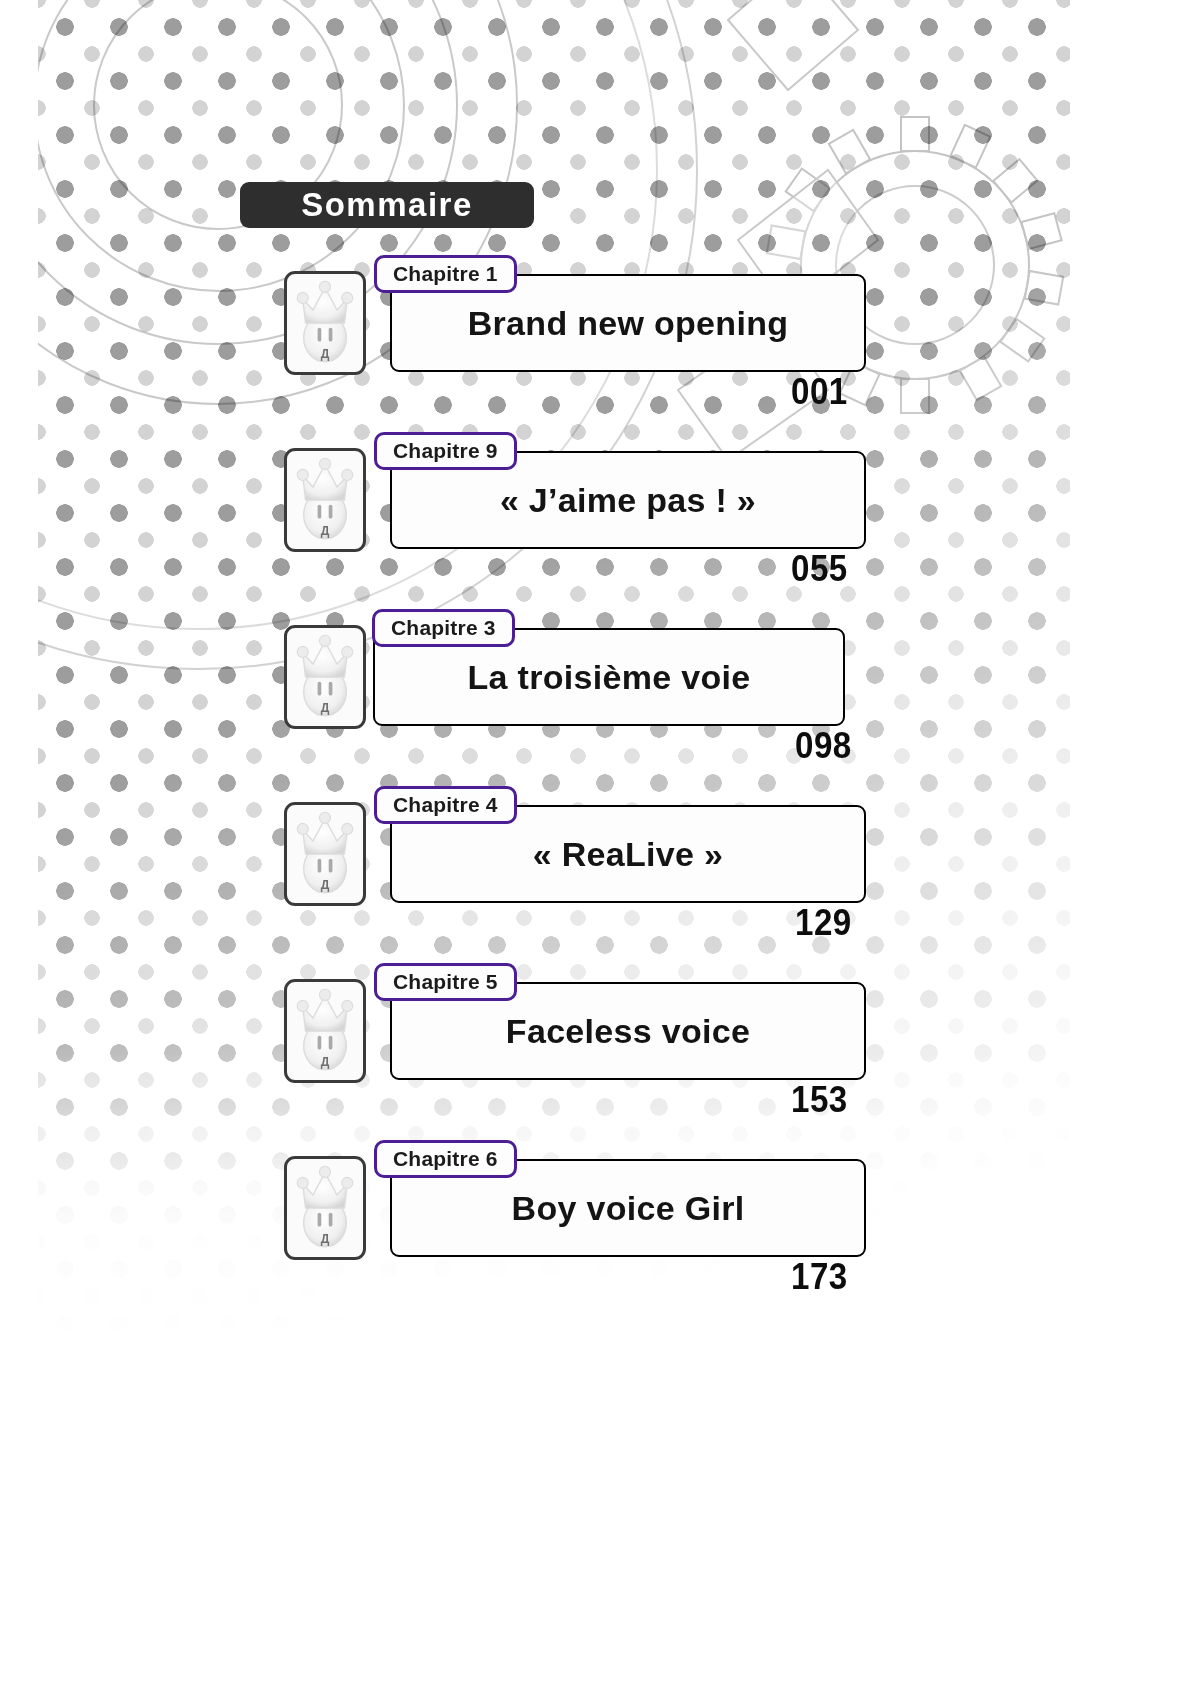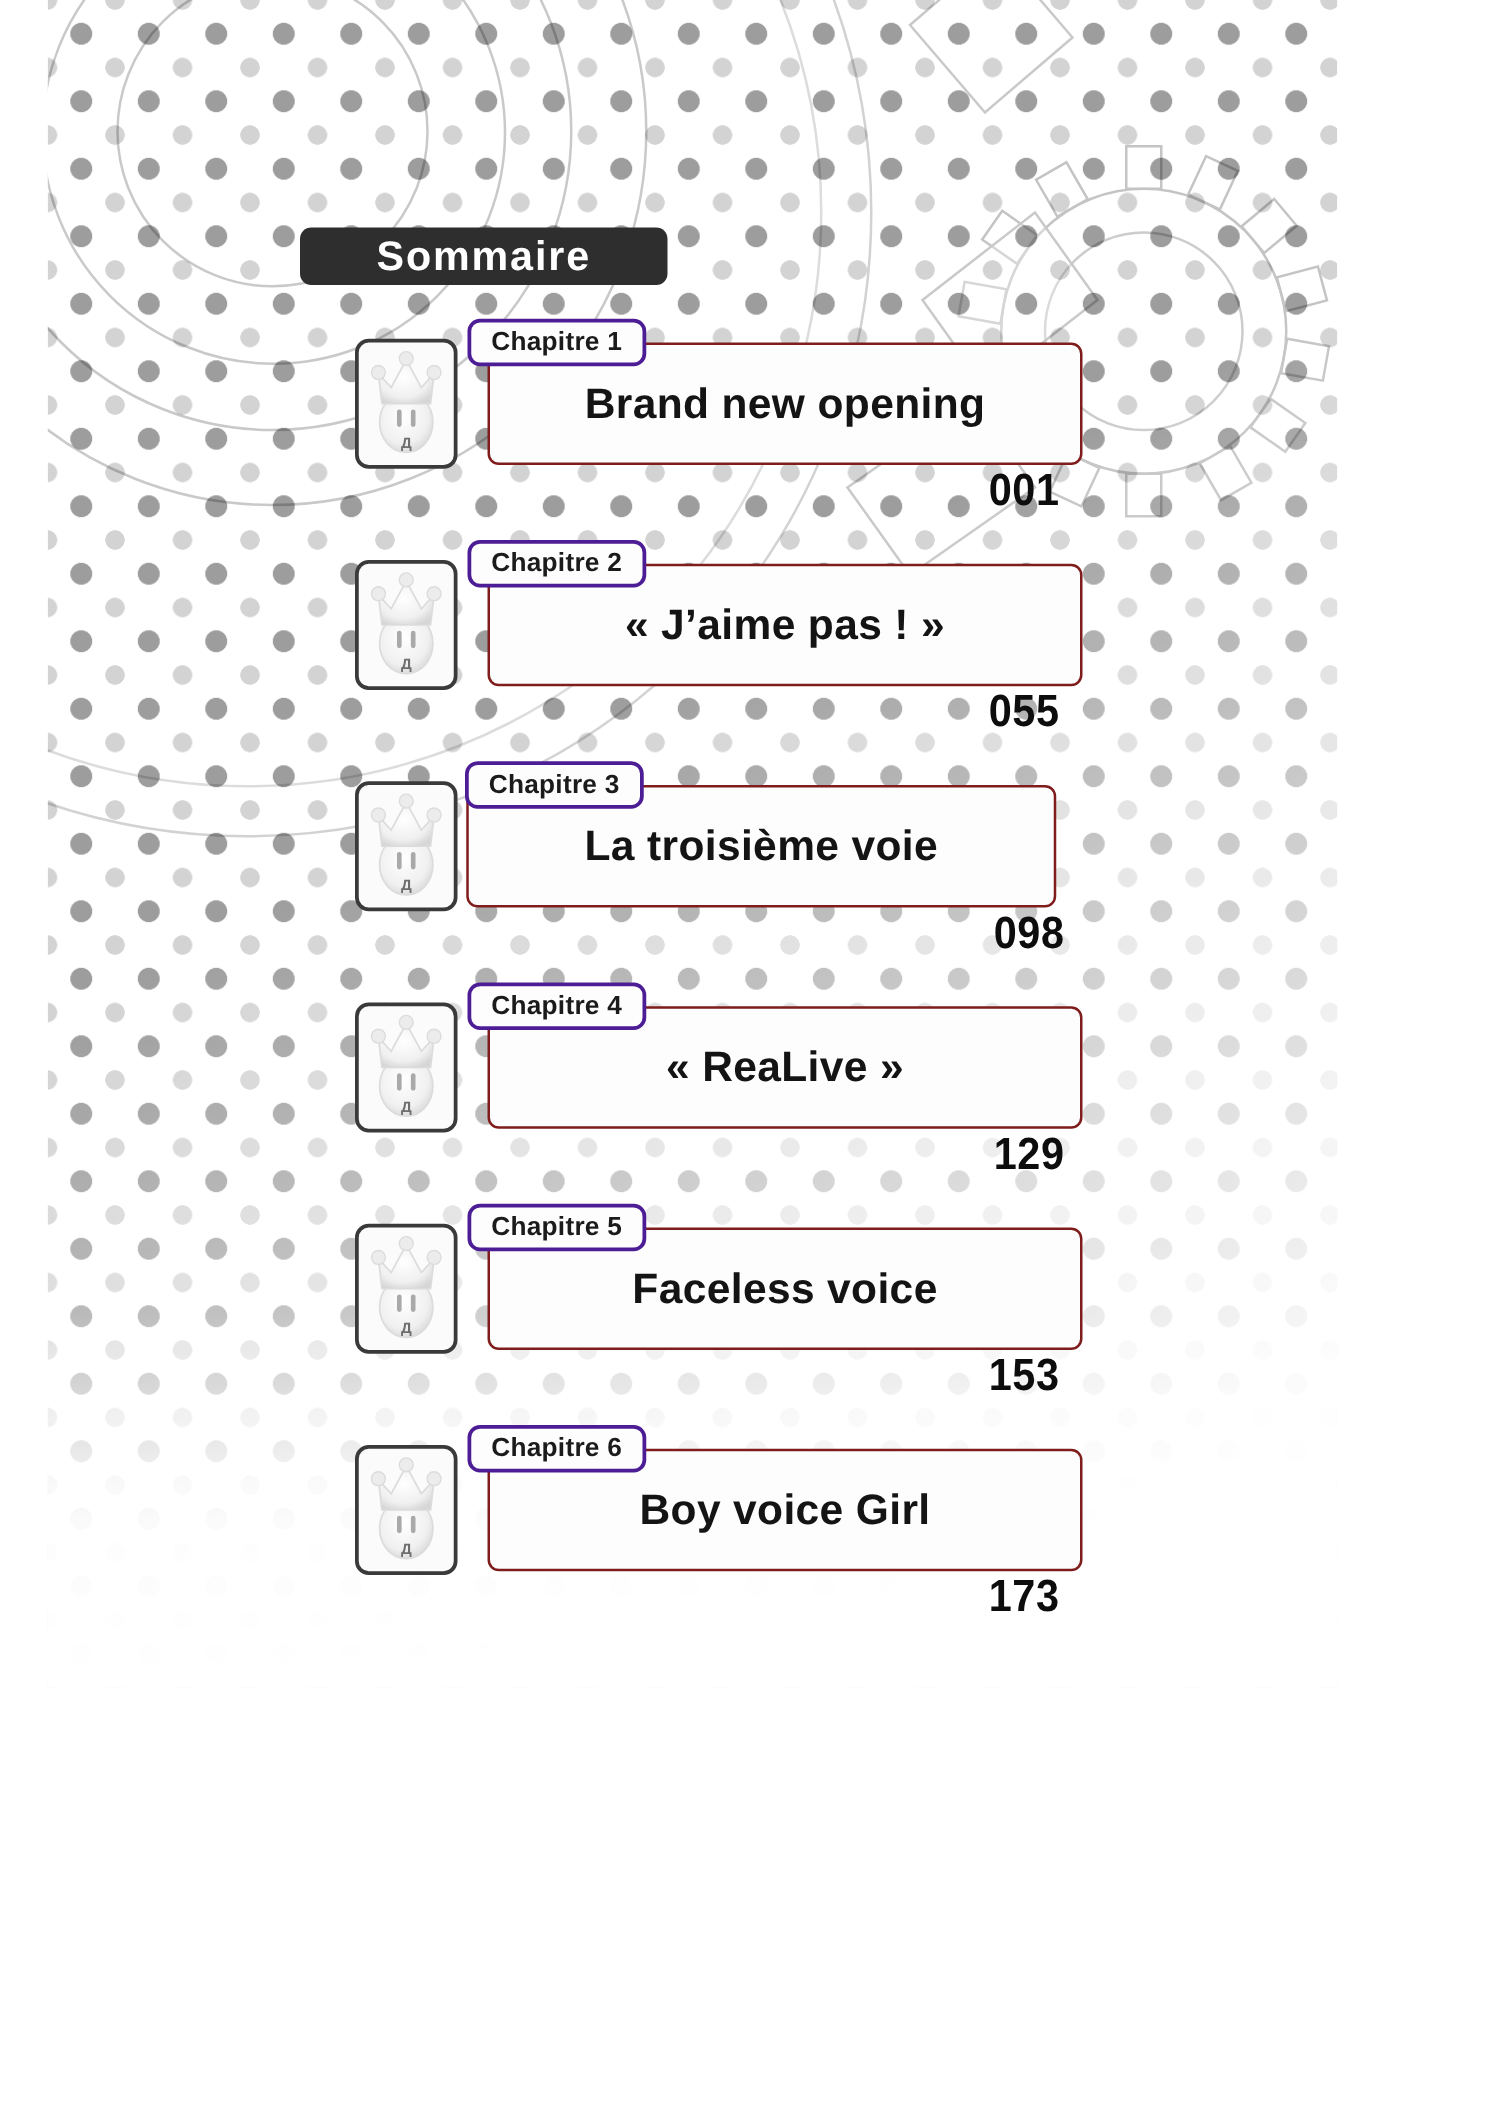--- a/index.html
+++ b/index.html
@@ -143,21 +143,21 @@
     letter-spacing: 0.2px;
     white-space: nowrap;
   }
 
   
   .title-box {
     position: absolute;
     left: 390px; top: 19px;
     width: 476px; height: 98px;
     background: #fdfdfd;
-    border: 2px solid #7f1d1d;
+    border: 2px solid #000000;
     border-radius: 9px;
     display: flex; align-items: center; justify-content: center;
     z-index: 2;
   }
   .title-box span {
     font-size: 34px;
     font-weight: bold;
     color: #141414;
     letter-spacing: 0.3px;
     white-space: nowrap;
@@ -287,21 +287,21 @@
           <circle cx="65" cy="25" r="6" fill="#ececec" stroke="#dcdcdc" stroke-width="1.2"></circle>
           <rect x="33" y="57" width="4" height="15" rx="2" fill="#a9a9a9"></rect>
           <rect x="45" y="57" width="4" height="15" rx="2" fill="#a9a9a9"></rect>
           <text x="41" y="90" font-size="13" font-weight="bold" text-anchor="middle" fill="#6e6e6e" font-family="'Liberation Sans',sans-serif">Д</text>
         </svg>
       </div>
       <div class="title-box">
         <span>« J’aime pas ! »</span>
       </div>
       <div class="chap-tab">
-        <span>Chapitre 2</span>
+        <span>Chapitre 9</span>
       </div>
       <div class="page-num">
         <span style="left:791px">055</span>
       </div>
     </div>
 
     <div class="chapter" style="top:609px">
       <div class="icon-box">
         <svg viewBox="0 0 82 104">
           <ellipse cx="41" cy="68" rx="23" ry="26" fill="url(#g1)" stroke="#dcdcdc" stroke-width="1.5"></ellipse>

